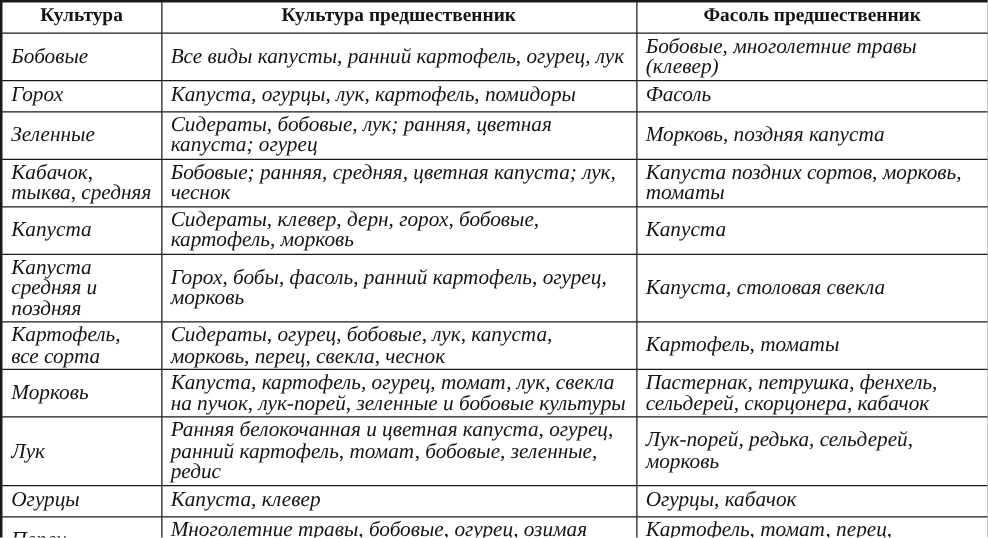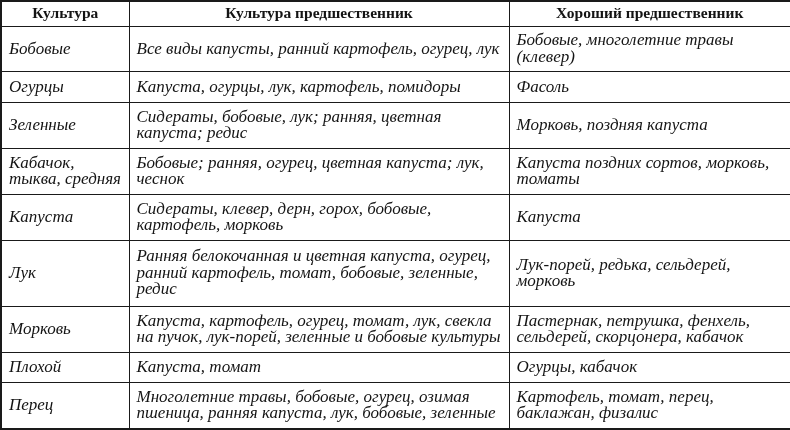--- a/index.html
+++ b/index.html
@@ -58,62 +58,72 @@
   <table class="crop-table">
     <colgroup>
       <col class="c-culture">
       <col class="c-good">
       <col class="c-bad">
     </colgroup>
     <thead>
       <tr class="r1">
         <th>Культура</th>
         <th>Культура предшественник</th>
-        <th>Хороший предшественник</th>
+        <th>Фасоль предшественник</th>
       </tr>
     </thead>
     <tbody>
       <tr class="r1">
         <td>Бобовые</td>
         <td>Все виды капусты, ранний картофель, огурец, лук</td>
         <td>Бобовые, многолетние травы (клевер)</td>
       </tr>
       <tr class="r1">
-        <td>Огурцы</td>
+        <td>Горох</td>
         <td>Капуста, огурцы, лук, картофель, помидоры</td>
         <td>Фасоль</td>
       </tr>
       <tr class="r2">
         <td>Зеленные</td>
-        <td>Сидераты, бобовые, лук; ранняя, цветная капуста; редис</td>
+        <td>Сидераты, бобовые, лук; ранняя, цветная капуста; огурец</td>
         <td>Морковь, поздняя капуста</td>
       </tr>
       <tr class="r2">
         <td>Кабачок, тыква, средняя</td>
-        <td>Бобовые; ранняя, огурец, цветная капуста; лук, чеснок</td>
+        <td>Бобовые; ранняя, средняя, цветная капуста; лук, чеснок</td>
         <td>Капуста поздних сортов, морковь, томаты</td>
       </tr>
       <tr class="r2">
         <td>Капуста</td>
         <td>Сидераты, клевер, дерн, горох, бобовые, картофель, морковь</td>
         <td>Капуста</td>
       </tr>
       <tr class="r2">
-        <td>Лук</td>
-        <td>Ранняя белокочанная и цветная капуста, огурец, ранний картофель, томат, бобовые, зеленные, редис</td>
-        <td>Лук-порей, редька, сельдерей, морковь</td>
+        <td>Капуста средняя и поздняя</td>
+        <td>Горох, бобы, фасоль, ранний картофель, огурец, морковь</td>
+        <td>Капуста, столовая свекла</td>
+      </tr>
+      <tr class="r2">
+        <td>Картофель, все сорта</td>
+        <td>Сидераты, огурец, бобовые, лук, капуста, морковь, перец, свекла, чеснок</td>
+        <td>Картофель, томаты</td>
       </tr>
       <tr class="r2">
         <td>Морковь</td>
         <td>Капуста, картофель, огурец, томат, лук, свекла на пучок, лук-порей, зеленные и бобовые культуры</td>
         <td>Пастернак, петрушка, фенхель, сельдерей, скорцонера, кабачок</td>
       </tr>
+      <tr class="r2">
+        <td>Лук</td>
+        <td>Ранняя белокочанная и цветная капуста, огурец, ранний картофель, томат, бобовые, зеленные, редис</td>
+        <td>Лук-порей, редька, сельдерей, морковь</td>
+      </tr>
       <tr class="r1">
-        <td>Плохой</td>
-        <td>Капуста, томат</td>
+        <td>Огурцы</td>
+        <td>Капуста, клевер</td>
         <td>Огурцы, кабачок</td>
       </tr>
       <tr class="r2">
         <td>Перец</td>
         <td>Многолетние травы, бобовые, огурец, озимая пшеница, ранняя капуста, лук, бобовые, зеленные</td>
         <td>Картофель, томат, перец, баклажан, физалис</td>
       </tr>
     </tbody>
   </table>
 </div>

